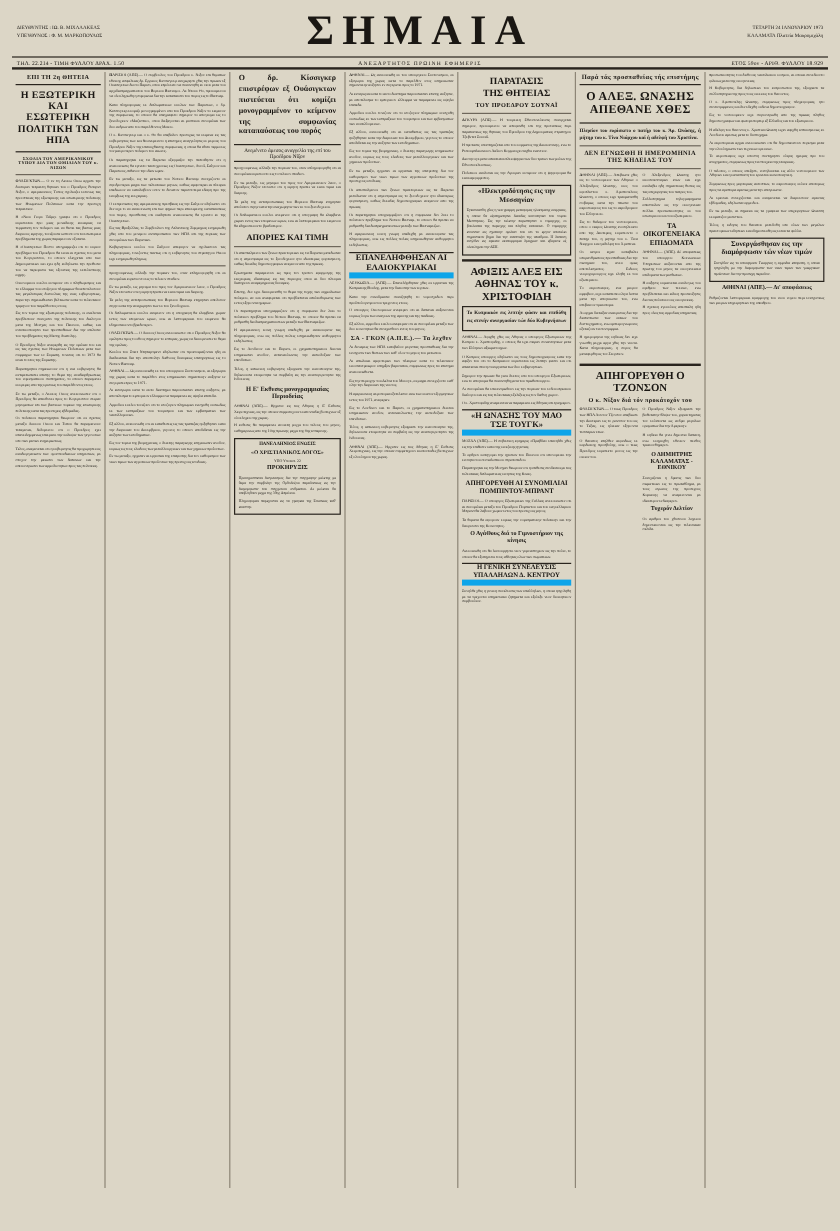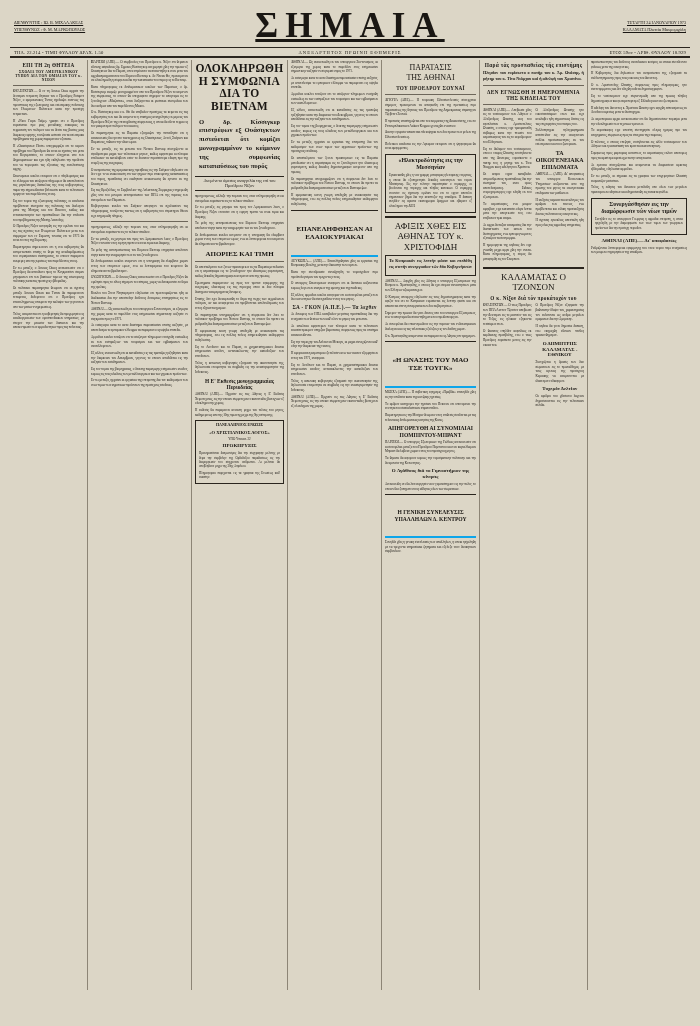--- a/index.html
+++ b/index.html
@@ -13,21 +13,20 @@
   .page{
     position:relative;width:700px;height:1026px;
     background:#dcd6c6;
     box-sizing:border-box;
     padding:8px 10px 6px 10px;
   }
   
   .masthead{
     display:flex;align-items:center;justify-content:space-between;
     padding:2px 4px 0 4px;
-    text-decoration:underline;
   }
   .mh-left,.mh-right{font-size:4.2px;line-height:1.45;width:130px;}
   .mh-right{text-align:right;}
   .mh-left div,.mh-right div{white-space:nowrap;}
   .mh-title{
     flex:1;text-align:center;
     font-family:"Liberation Serif",serif;
     font-weight:bold;
     font-size:35px;
     letter-spacing:7px;
@@ -90,22 +89,22 @@
   .ruleth{border-top:2px solid #2a251e;margin:3px 0;}
   .boxed{
     border:1px solid #2a251e;padding:2px 3px;margin:3px 0;
   }
   .boxed .bt{font-size:6px;font-weight:bold;text-align:center;line-height:1.2;margin-bottom:2px;}
   .center{text-align:center;}
   .mini{font-size:3.1px;line-height:1.4;text-align:justify;margin:0 0 2px 0;}
   .secthead{
     font-size:7px;font-weight:bold;text-align:center;margin:3px 0 2px 0;line-height:1.15;
   }
-  .secthead.b{border-top:1px solid #2a251e;border-bottom:2px solid #0ea5e9;padding:14px 0;}
-  .xhead{font-size:9px;font-weight:normal;text-align:center;line-height:1.15;margin:3px 0;}
+  .secthead.b{border-top:1px solid #2a251e;border-bottom:5px solid #0ea5e9;padding:0 0;}
+  .xhead{font-size:9px;font-weight:bold;text-align:center;line-height:1.15;margin:3px 0;}
   .lead{font-size:4.2px;font-weight:bold;line-height:1.4;text-align:justify;margin:0 0 3px 0;}
   .flexrow{display:flex;gap:4px;}
   .flexrow > div{flex:1;}
 </style>
 </head>
 <body>
 
 <div class="page">
 
   <div class="masthead">
@@ -124,20 +123,23 @@
     <div class="l">ΤΗΛ. 22.214 - ΤΙΜΗ ΦΥΛΛΟΥ ΔΡΑΧ. 1.50</div>
     <div class="c">ΑΝΕΞΑΡΤΗΤΟΣ ΠΡΩΙΝΗ ΕΦΗΜΕΡΙΣ</div>
     <div class="r">ΕΤΟΣ 59ον - ΑΡΙΘ. ΦΥΛΛΟΥ 18.929</div>
   </div>
   <div class="thickrule"></div>
 
   <div class="body">
 
     <div class="col c1">
       <div class="smallcaps">ΕΠΙ ΤΗ 2η ΘΗΤΕΙΑ</div>
+      <div class="headbox">
+        <h1 class="head" style="font-size:8.4px">Η ΕΞΩΤΕΡΙΚΗ ΚΑΙ ΕΣΩΤΕΡΙΚΗ ΠΟΛΙΤΙΚΗ ΤΩΝ ΗΠΑ</h1>
+      </div>
       <div class="smallcaps" style="font-size:3.6px">ΣΧΟΛΙΑ ΤΟΥ ΑΜΕΡΙΚΑΝΙΚΟΥ ΤΥΠΟΥ ΔΙΑ ΤΟΝ ΟΜΙΛΙΑΝ ΤΟΥ κ. ΝΙΞΟΝ</div>
       <div class="rulethin"></div>
       <p class="t first">ΟΥΑΣΙΓΚΤΩΝ.— Ο εν τη Λευκω Οικω αρχισε την δευτεραν τετραετη θητειαν του ο Προεδρος Ρισαρντ Νιξον, ο αμερικανικος Τυπος σχολιαζει εκτενως τας προοπτικας της εξωτερικης και εσωτερικης πολιτικης των Ηνωμενων Πολιτειων κατα την προσεχη τετραετιαν.</p>
       <p class="t">Η «Νιου Γιορκ Ταϊμς» γραφει οτι ο Προεδρος ευρισκεται προ μιας μοναδικης ευκαιριας να τερματιση τον πολεμον και να θεσει τας βασεις μιας διαρκους ειρηνης, τονιζουσα ωστοσο οτι τα εσωτερικα προβληματα της χωρας παραμενουν οξυτατα.</p>
       <p class="t">Η «Ουασιγκτων Ποστ» υπογραμμιζει οτι το κυριον προβλημα του Προεδρου θα ειναι αι σχεσεις του μετα του Κογκρεσσου, το οποιον ελεγχεται υπο των Δημοκρατικων και εχει ηδη εκδηλωσει την προθεσιν του να περιορισει τας εξουσιας της εκτελεστικης αρχης.</p>
       <p class="t">Οικονομικοι κυκλοι εκτιμουν οτι ο πληθωρισμος και το ελλειμμα του ισοζυγιου πληρωμων θα αποτελεσουν τας μεγαλυτερας δυσκολιας της νεας κυβερνησεως, παρα την σημειωθεισαν βελτιωσιν κατα το τελευταιον τριμηνον του παρελθοντος ετους.</p>
       <p class="t">Εις τον τομεα της εξωτερικης πολιτικης, οι αναλυται προβλεπουν συνεχισιν της πολιτικης του διαλογου μετα της Μοσχας και του Πεκινου, καθως και εντατικοποιησιν των προσπαθειων δια την επιλυσιν του προβληματος της Μεσης Ανατολης.</p>
       <p class="t">Ο Προεδρος Νιξον ανεφερθη εις την ομιλιαν του και εις τας σχεσεις των Ηνωμενων Πολιτειων μετα των συμμαχων των εν Ευρωπη, τονισας οτι το 1973 θα ειναι το ετος της Ευρωπης.</p>
       <p class="t">Παρατηρηται σημειωνουν οτι η νεα κυβερνησις θα αντιμετωπισει επισης το θεμα της αναδιαρθρωσεως του νομισματικου συστηματος, το οποιον παραμενει εκκρεμες απο της κρισεως του παρελθοντος ετους.</p>
       <p class="t">Εν τω μεταξυ, ο Λευκος Οικος ανεκοινωσεν οτι ο Προεδρος θα απευθυνει προς το Κογκρεσσον σειραν μηνυματων επι των βασικων τομεων της εσωτερικης πολιτικης κατα τας προσεχεις εβδομαδας.</p>
@@ -163,23 +165,20 @@
       <p class="t">Κυκλοι του Στειτ Ντηπαρτμεντ εδηλωσαν οτι προετοιμαζονται ηδη αι διαδικασιαι δια την αποστολην διεθνους δυναμεως επιτηρησεως εις το Νοτιον Βιετναμ.</p>
       <p class="t">ΑΘΗΝΑΙ.— Ως ανεκοινωθη εκ του υπουργειου Συντονισμου, αι εξαγωγαι της χωρας κατα το παρελθον ετος εσημειωσαν σημαντικην αυξησιν εν συγκρισει προς το 1971.</p>
       <p class="t">Αι εισαγωγαι κατα το αυτο διαστημα παρουσιασαν επισης αυξησιν, με αποτελεσμα το εμπορικον ελλειμμα να παραμεινει εις υψηλα επιπεδα.</p>
       <p class="t">Αρμοδιοι κυκλοι τονιζουν οτι το ισοζυγιον πληρωμων ενισχυθη ουσιωδως εκ των εισπραξεων του τουρισμου και των εμβασματων των ναυτιλλομενων.</p>
       <p class="t">Εξ αλλου, ανεκοινωθη οτι αι καταθεσεις εις τας τραπεζας ηυξηθησαν κατα την διαρκειαν του Δεκεμβριου, γεγονος το οποιον αποδιδεται εις την αυξησιν των εισοδηματων.</p>
       <p class="t">Εις τον τομεα της βιομηχανιας, ο δεικτης παραγωγης εσημειωσεν ανοδον, κυριως εις τους κλαδους των μεταλλουργικων και των χημικων προϊοντων.</p>
       <p class="t">Εν τω μεταξυ, ηρχισαν αι εργασιαι της επιτροπης δια τον καθορισμον των νεων τιμων των αγροτικων προϊοντων της προσεχους εσοδειας.</p>
     </div>
 
     <div class="col c3">
-      <div class="hl-wrap">
-        <h1 class="head">ΟΛΟΚΛΗΡΩΘΗ Η ΣΥΜΦΩΝΙΑ ΔΙΑ ΤΟ ΒΙΕΤΝΑΜ</h1>
-      </div>
       <div class="subhead">Ο δρ. Κίσσιγκερ επιστρέφων εξ Ουάσιγκτων πιστεύεται ότι κομίζει μονογραμμένον το κείμενον της συμφωνίας καταπαύσεως του πυρός</div>
       <div class="tagline">Ανεμένετο άμεσος αναγγελία της επί του Προέδρου Νίξον</div>
       <p class="t first">προηγουμενως, αλλαξε την πορειαν του, οταν επληροφορηθη οτι αι συνομιλιαι ευρισκοντο εις το τελικον σταδιον.</p>
       <p class="t">Εν τω μεταξυ, εις μηνυμα του προς τον Αμερικανικον λαον, ο Προεδρος Νιξον ετονισεν οτι η ειρηνη πρεπει να ειναι τιμια και διαρκης.</p>
       <p class="t">Τα μελη της αντιπροσωπειας του Βορειου Βιετναμ ετηρησαν απολυτον σιγην κατα την αναχωρησιν των εκ του ξενοδοχειου.</p>
       <p class="t">Οι διπλωματικοι κυκλοι ανεμενον οτι η υπογραφη θα ελαμβανε χωραν εντος των επομενων ωρων, ενω αι λεπτομερειαι του κειμενου θα εδημοσιευοντο βραδυτερον.</p>
       <div class="secthead">ΑΠΟΡΙΕΣ ΚΑΙ ΤΙΜΗ</div>
       <div class="rulethin"></div>
       <p class="t">Οι απεσταλμενοι των ξενων πρακτορειων εις τα Παρισια μετεδωσαν οτι η ατμοσφαιρα εις το ξενοδοχειον ητο ιδιαιτερως φορτισμενη, καθως δεκαδες δημοσιογραφων ανεμενον απο της πρωιας.</p>
       <p class="t">Ερωτηματα παραμενουν ως προς τον τροπον εφαρμογης της εκεχειριας, ιδιαιτερως εις τας περιοχας οπου αι δυο πλευραι διατηρουν αναμεμιγμενας δυναμεις.</p>
@@ -221,33 +220,33 @@
       <p class="t">Αι απωλειαι αμφοτερων των πλευρων κατα το τελευταιον εικοσιτετραωρον υπηρξαν βαρυταται, συμφωνως προς τα επισημα ανακοινωθεντα.</p>
       <p class="t">Εις την περιοχην του Δελτα του Μεκογκ, αι μαχαι συνεχιζοντο καθ' ολην την διαρκειαν της νυκτος.</p>
       <p class="t">Η αμερικανικη αεροπορια εξετελεσεν ανω των εκατον εξορμησεων εντος του 1971, ανεφεραν.</p>
       <p class="t">Εις το Λονδινον και το Παρισι, οι χρηματιστηριακοι δεικται εσημειωσαν ανοδον, αντανακλωντες την αισιοδοξιαν των επενδυτων.</p>
       <p class="t">Τελος, η ιαπωνικη κυβερνησις εξεφρασε την ικανοποιησιν της, δηλωνουσα ετοιμοτητα να συμβαλη εις την ανασυγκροτησιν της Ινδοκινας.</p>
       <p class="t">ΑΘΗΝΑΙ (ΑΠΕ).— Ηρχισεν εις τας Αθηνας η Ε' Εκθεσις Χειροτεχνιας, εις την οποιαν συμμετεχουν εκατονταδες βιοτεχνων εξ ολοκληρου της χωρας.</p>
     </div>
 
     <div class="col c5">
       <div class="xhead" style="font-size:8px">ΠΑΡΑΤΑΣΙΣ</div>
-      <div class="xhead" style="font-size:8px;margin-top:-2px">ΤΗΣ ΑΘΗΝΑΙ</div>
+      <div class="xhead" style="font-size:8px;margin-top:-2px">ΤΗΣ ΘΗΤΕΙΑΣ</div>
       <div class="smallcaps">ΤΟΥ ΠΡΟΕΔΡΟΥ ΣΟΥΝΑΪ</div>
       <div class="rulethin"></div>
       <p class="t first">ΑΓΚΥΡΑ (ΑΠΕ).— Η τουρκικη Εθνοσυνελευσις συνερχεται σημερον, προκειμενου να αποφανθη επι της προτασεως περι παρατασεως της θητειας του Προεδρου της Δημοκρατιας στρατηγου Τζεβντετ Σουναϊ.</p>
       <p class="t">Η προτασις υποστηριζεται υπο του κομματος της Δικαιοσυνης, ενω το Ρεπουμπλικανικον Λαϊκον Κομμα εχει ταχθει εναντιον.</p>
       <p class="t">Δια την εγκρισιν απαιτειται πλειοψηφια των δυο τριτων των μελων της Εθνοσυνελευσεως.</p>
       <p class="t">Πολιτικοι αναλυται εις την Αγκυραν εκτιμουν οτι η ψηφοφορια θα ειναι αμφιρροπος.</p>
       <div class="boxed">
         <div class="bt">«Ηλεκτροδότησις εις την Μεσσηνίαν</div>
         <p class="mini">Εγκαινιασθη χθες η νεα γραμμη μεταφορας ηλεκτρικης ενεργειας, η οποια θα εξυπηρετησει δεκαδες κοινοτητων του νομου Μεσσηνιας. Εις την τελετην παρεστησαν ο νομαρχης, οι βουλευται της περιοχης και πληθος κατοικων. Ο νομαρχης ετονισεν εις σχετικην ομιλιαν του οτι το εργον αποτελει σημαντικον βημα δια την αναπτυξιν της υπαιθρου. Η δαπανη ανηλθεν εις αρκετα εκατομμυρια δραχμων και εβαρυνε εξ ολοκληρου την ΔΕΗ.</p>
       </div>
       <div class="ruleth"></div>
-      <div class="xhead">ΑΦΙΞΙΣ ΧΘΕΣ ΕΙΣ ΑΘΗΝΑΣ ΤΟΥ κ. ΧΡΙΣΤΟΦΙΔΗ</div>
+      <div class="xhead">ΑΦΙΞΙΣ ΑΛΕΞ ΕΙΣ ΑΘΗΝΑΣ ΤΟΥ κ. ΧΡΙΣΤΟΦΙΔΗ</div>
       <div class="boxed">
         <div class="lead center">Το Κυπριακόν εις λεπτήν φάσιν και επεδόθη εις στενήν συνεργασίαν τών δύο Κυβερνήσεων</div>
       </div>
       <p class="t">ΑΘΗΝΑΙ.— Αφιχθη χθες εις Αθηνας ο υπουργος Εξωτερικων της Κυπρου κ. Χριστοφιδης, ο οποιος θα εχει σειραν συναντησεων μετα των Ελληνων αξιωματουχων.</p>
       <p class="t">Ο Κυπριος υπουργος εδηλωσεν εις τους δημοσιογραφους κατα την αφιξιν του οτι το Κυπριακον ευρισκεται εις λεπτην φασιν και οτι απαιτειται στενη συνεργασια των δυο κυβερνησεων.</p>
       <p class="t">Σημερον την πρωιαν θα γινει δεκτος υπο του υπουργου Εξωτερικων, ενω το απογευμα θα συναντηθη μετα του πρωθυπουργου.</p>
       <p class="t">Αι συνομιλιαι θα επικεντρωθουν εις την πορειαν του ενδοκυπριακου διαλογου και εις τας τελευταιας εξελιξεις εις τον διεθνη χωρον.</p>
       <p class="t">Ο κ. Χριστοφιδης αναμενεται να παραμεινει εις Αθηνας επι τριημερον.</p>
       <div class="secthead b">«Η ΩΝΑΣΗΣ ΤΟΥ ΜΑΟ ΤΣΕ ΤΟΥΓΚ»</div>
       <p class="t">ΜΟΣΧΑ (ΑΠΕ).— Η σοβιετικη εφημερις «Πραβδα» επανηλθε χθες εις την επιθεσιν κατα της κινεζικης ηγεσιας.</p>
@@ -257,20 +256,23 @@
       <p class="t">ΠΑΡΙΣΙΟΙ.— Ο υπουργος Εξωτερικων της Γαλλιας ανεκοινωσεν οτι αι συνομιλιαι μεταξυ του Προεδρου Πομπιντου και του καγκελλαριου Μπραντ θα λαβουν χωραν εντος του προσεχους μηνος.</p>
       <p class="t">Τα θεματα θα αφορουν κυριως την νομισματικην πολιτικην και την διευρυνσιν της Κοινοτητος.</p>
       <div class="secthead" style="font-size:5px">Ο ΑγάΘους διά το Γιμνοστήριον της κίνησις</div>
       <p class="t">Ανεκοινωθη οτι θα λειτουργησει νεον γυμναστηριον εις την πολιν, το οποιον θα εξυπηρετει τους αθλητας ολων των σωματειων.</p>
       <div class="secthead b" style="font-size:5.6px">Η ΓΕΝΙΚΗ ΣΥΝΕΛΕΥΣΙΣ ΥΠΑΛΛΗΛΩΝ Δ. ΚΕΝΤΡΟΥ</div>
       <p class="t">Συνηλθε χθες η γενικη συνελευσις των υπαλληλων, η οποια ησχοληθη με τα τρεχοντα υπηρεσιακα ζητηματα και εξελεξε νεον διοικητικον συμβουλιον.</p>
     </div>
 
     <div class="col c6">
       <div class="smallcaps" style="font-size:5.4px">Παρά τάς προσπαθείας τής επιστήμης</div>
+      <div class="headbox">
+        <h1 class="head" style="font-size:10px">Ο ΑΛΕΞ. ΩΝΑΣΗΣ ΑΠΕΘΑΝΕ ΧΘΕΣ</h1>
+      </div>
       <div class="lead center">Πλησίον του ευρίσκετο ο πατήρ του κ. Άρ. Ωνάσης, ή μήτηρ του κ. Τίνα Νιάρχου καί ή αδελφή του Χριστίνα.</div>
       <div class="rulethin"></div>
       <div class="smallcaps" style="font-size:5.4px">ΔΕΝ ΕΓΝΩΣΘΗ Η ΗΜΕΡΟΜΗΝΙΑ ΤΗΣ ΚΗΔΕΙΑΣ ΤΟΥ</div>
       <div class="rulethin"></div>
       <div class="flexrow">
         <div>
           <p class="t first">ΑΘΗΝΑΙ (ΑΠΕ).— Απεβιωσε χθες εις το νοσοκομειον των Αθηνων ο Αλεξανδρος Ωνασης, υιος του εφοπλιστου κ. Αριστοτελους Ωνασση, ο οποιος ειχε τραυματισθη σοβαρως κατα την πτωσιν του αεροσκαφους του εις το αεροδρομιον του Ελληνικου.</p>
           <p class="t">Εις το θαλαμον του νοσοκομειου, οπου ο νεαρος Ωνασης ενοσηλευετο απο της Δευτερας, ευρισκοντο ο πατηρ του, η μητηρ του κ. Τινα Νιαρχου και η αδελφη του Χριστινα.</p>
           <p class="t">Οι ιατροι ειχαν καταβαλει υπερανθρωπους προσπαθειας δια την σωτηριαν του, ανευ ομως αποτελεσματος. Ειδικος νευροχειρουργος ειχε κληθη εκ του εξωτερικου.</p>
           <p class="t">Το αεροσκαφος, ενα μικρον αμφιβιον, ειχε καταπεσει ολιγα λεπτα μετα την απογειωσιν του, ενω επεβαινον τρια ατομα.</p>
@@ -280,21 +282,21 @@
         <div>
           <p class="t">Ο Αλεξανδρος Ωνασης ητο εικοσιτεσσαρων ετων και ειχε αναλαβει ηδη σημαντικας θεσεις εις τας επιχειρησεις του πατρος του.</p>
           <p class="t">Συλλυπητηρια τηλεγραφηματα απεστειλαν εις την οικογενειαν πολλαι προσωπικοτητες εκ του εσωτερικου και του εξωτερικου.</p>
           <div class="secthead" style="font-size:6px">ΤΑ ΟΙΚΟΓΕΝΕΙΑΚΑ ΕΠΙΔΟΜΑΤΑ</div>
           <p class="t">ΑΘΗΝΑΙ.— (ΑΠΕ). Δι' αποφασεως του υπουργου Κοινωνικων Υπηρεσιων αυξανονται απο της πρωτης του μηνος τα οικογενειακα επιδοματα των μισθωτων.</p>
           <p class="t">Η αυξησις κυμαινεται αναλογως του αριθμου των τεκνων, ενω προβλεπεται και ειδικη προσαυξησις δια τας πολυτεκνους οικογενειας.</p>
           <p class="t">Η σχετικη εγκυκλιος απεσταλη ηδη προς ολας τας αρμοδιας υπηρεσιας.</p>
         </div>
       </div>
       <div class="ruleth"></div>
-      <div class="xhead">ΚΑΛΑΜΑΤΑΣ Ο ΤΖΟΝΣΟΝ</div>
+      <div class="xhead">ΑΠΗΓΟΡΕΥΘΗ Ο ΤΖΟΝΣΟΝ</div>
       <div class="smallcaps">Ο κ. Νίξον διά τόν προκάτοχόν του</div>
       <div class="flexrow">
         <div>
           <p class="t first">ΟΥΑΣΙΓΚΤΩΝ.— Ο τεως Προεδρος των ΗΠΑ Λυντον Τζονσον απεβιωσε την Δευτεραν εις το ραντσον του εις το Τεξας, εις ηλικιαν εξηκοντα τεσσαρων ετων.</p>
           <p class="t">Ο θανατος επηλθεν αιφνιδιως εκ καρδιακης προσβολης, ενω ο τεως Προεδρος ευρισκετο μονος εις την οικιαν του.</p>
         </div>
         <div>
           <p class="t">Ο Προεδρος Νιξον εξεφρασε την βαθυτατην θλιψιν του, χαρακτηρισας τον εκλιποντα ως ανδρα μεγαλων οραματων δια την Αμερικην.</p>
           <p class="t">Η κηδεια θα γινει δημοσια δαπανη, ενω εκηρυχθη εθνικον πενθος τριακονθημερον.</p>
           <div class="secthead" style="font-size:5px">Ο ΔΗΜΗΤΡΗΣ ΚΑΛΑΜΑΤΑΣ - ΕΘΝΙΚΟΥ</div>

